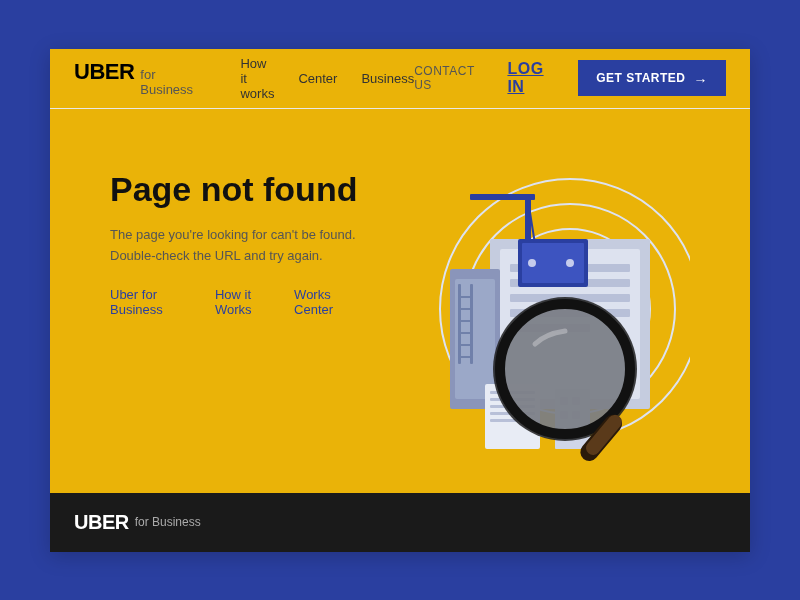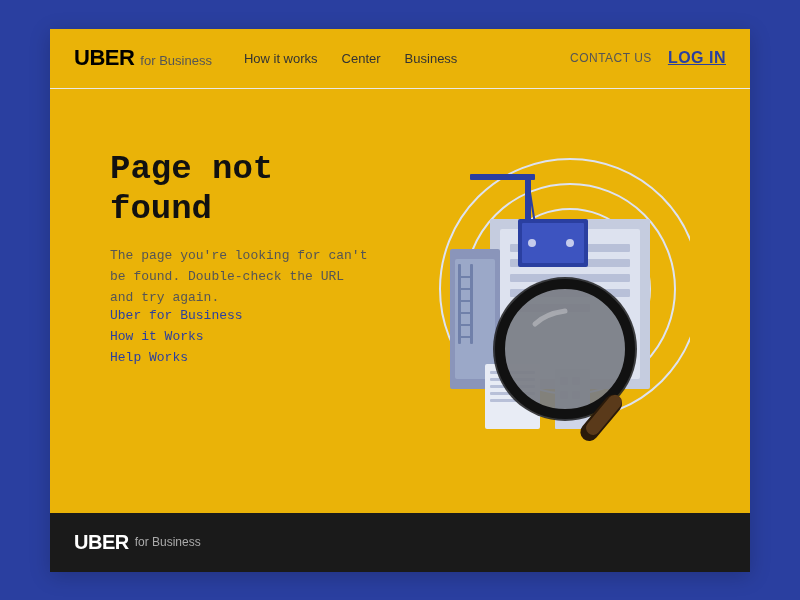--- a/index.html
+++ b/index.html
@@ -93,46 +93,46 @@
       align-items: center;
       gap: 8px;
       white-space: nowrap;
     }
     .arrow-icon {
       font-size: 14px;
     }
     
     .main-content {
       display: flex;
-      padding: 40px 60px 64px 60px;
+      padding: 40px 60px 24px 60px;
       min-height: 380px;
       position: relative;
       overflow: hidden;
-      font-family: Liberation Mono, monospace;
     }
     .text-section {
       flex: 1;
       padding-top: 20px;
     }
     .page-not-found-title {
       font-size: 34px;
       font-weight: 700;
       color: #111;
       margin-bottom: 16px;
       line-height: 1.2;
     }
     .page-description {
       font-size: 13px;
       color: #555;
       line-height: 1.6;
       max-width: 280px;
+      margin-bottom: 20px;
     }
     .links-section {
       display: flex;
-      flex-direction: column;
+      flex-direction: row;
       gap: 6px;
     }
     .link-item {
       font-size: 13px;
       color: #2a3fa0;
       text-decoration: none;
       cursor: pointer;
     }
     
     .illustration-section {
@@ -178,31 +178,35 @@
         <span class="logo-for-business">for Business</span>
       </div>
       <nav class="nav">
         <a class="nav-item" href="#">How it works</a>
         <a class="nav-item" href="#">Center</a>
         <a class="nav-item" href="#">Business</a>
       </nav>
       <div class="header-right">
         <a class="contact-us" href="#">CONTACT US</a>
         <a class="log-in" href="#">LOG IN</a>
+        <button class="get-started-btn">
+          <span>GET STARTED</span>
+          <span class="arrow-icon">→</span>
+        </button>
       </div>
     </header>
 
     <main class="main-content">
       <div class="text-section">
         <h1 class="page-not-found-title">Page not found</h1>
         <p class="page-description">The page you're looking for can't be found. Double-check the URL and try again.</p>
         <div class="links-section">
           <a class="link-item" href="#">Uber for Business</a>
           <a class="link-item" href="#">How it Works</a>
-          <a class="link-item" href="#">Help Works</a>
+          <a class="link-item" href="#">Works Center</a>
         </div>
       </div>
 
       <div class="illustration-section">
         <svg class="illustration-svg" viewBox="0 0 320 320" xmlns="http://www.w3.org/2000/svg">
 
           <circle cx="200" cy="160" r="130" fill="none" stroke="#dde2f0" stroke-width="2"></circle>
           <circle cx="200" cy="160" r="105" fill="none" stroke="#dde2f0" stroke-width="2"></circle>
           <circle cx="200" cy="160" r="80" fill="none" stroke="#dde2f0" stroke-width="2"></circle>
           <circle cx="200" cy="160" r="55" fill="none" stroke="#dde2f0" stroke-width="2"></circle>

